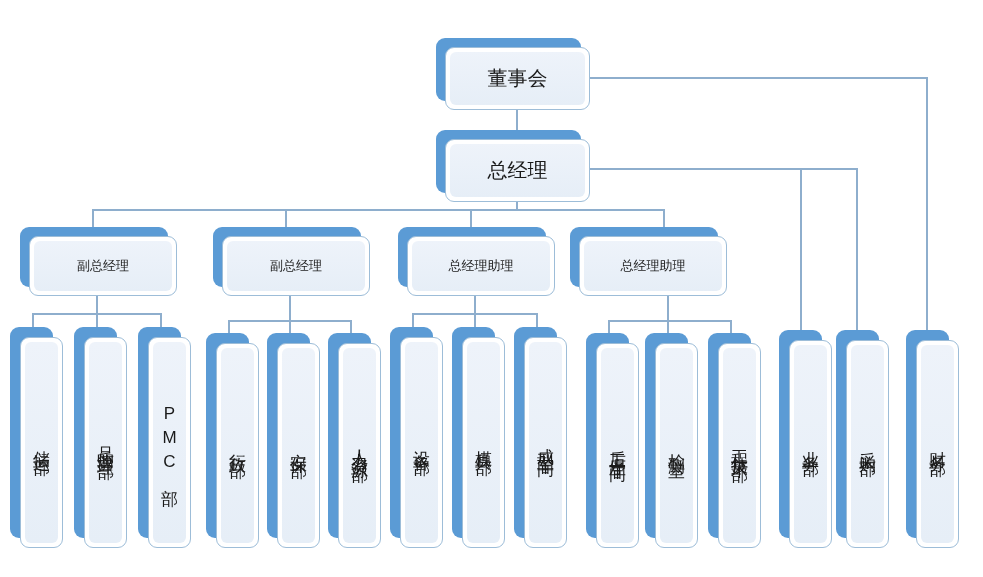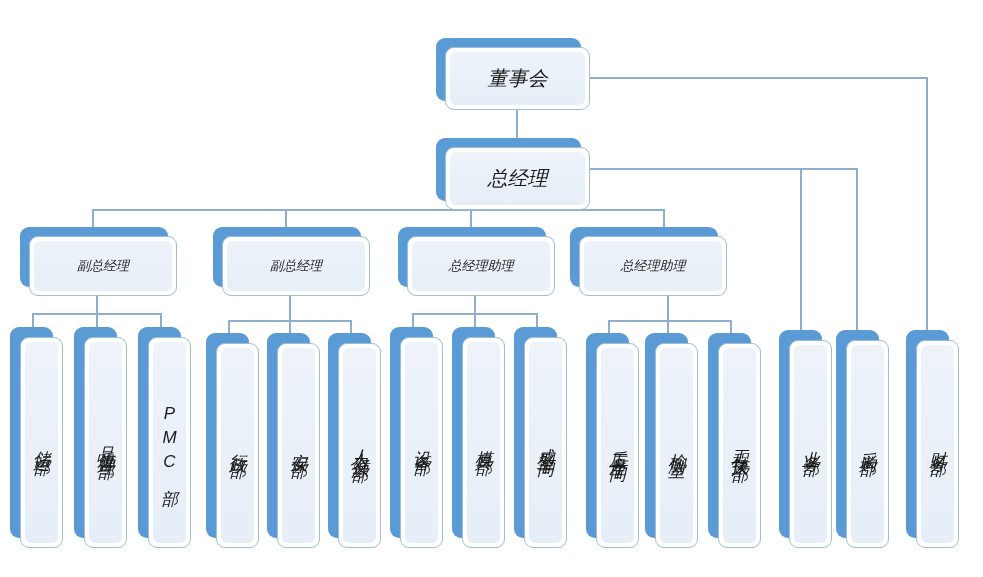--- a/index.html
+++ b/index.html
@@ -62,21 +62,20 @@
   }
   .node .label {
     position: absolute;
     left: 0; top: 0; right: 0; bottom: 0;
     display: flex;
     align-items: center;
     justify-content: center;
     color: #1a1a1a;
     line-height: 1.18;
     white-space: nowrap;
-    font-style: italic;
   }
 
   
   .node.horiz .label {
     font-size: 20px;
   }
   .node.l2 .label {
     font-size: 13px;
   }
 
@@ -142,21 +141,21 @@
   <div class="conn v" style="left:730px; top:320px; height:13px;"></div>
 
   <div class="node horiz" style="left:436px; top:38px; width:145px; height:63px;">
     <div class="back"></div>
     <div class="front">
       <div class="inner"></div>
       <div class="label">董事会</div>
     </div>
   </div>
 
-  <div class="node horiz" style="left:436px; top:130px; width:145px; height:63px;margin-top:8px;">
+  <div class="node horiz" style="left:436px; top:130px; width:145px; height:63px;">
     <div class="back"></div>
     <div class="front">
       <div class="inner"></div>
       <div class="label">总经理</div>
     </div>
   </div>
 
   <div class="node l2" style="left:20px; top:227px; width:148px; height:60px;">
     <div class="back"></div>
     <div class="front">

